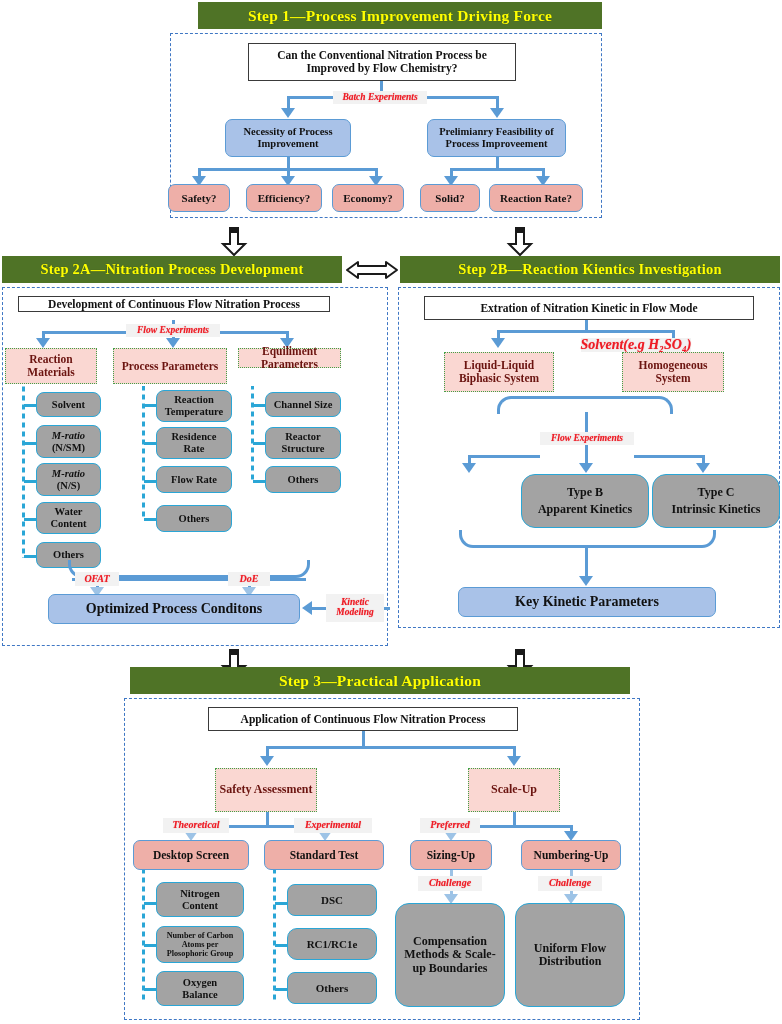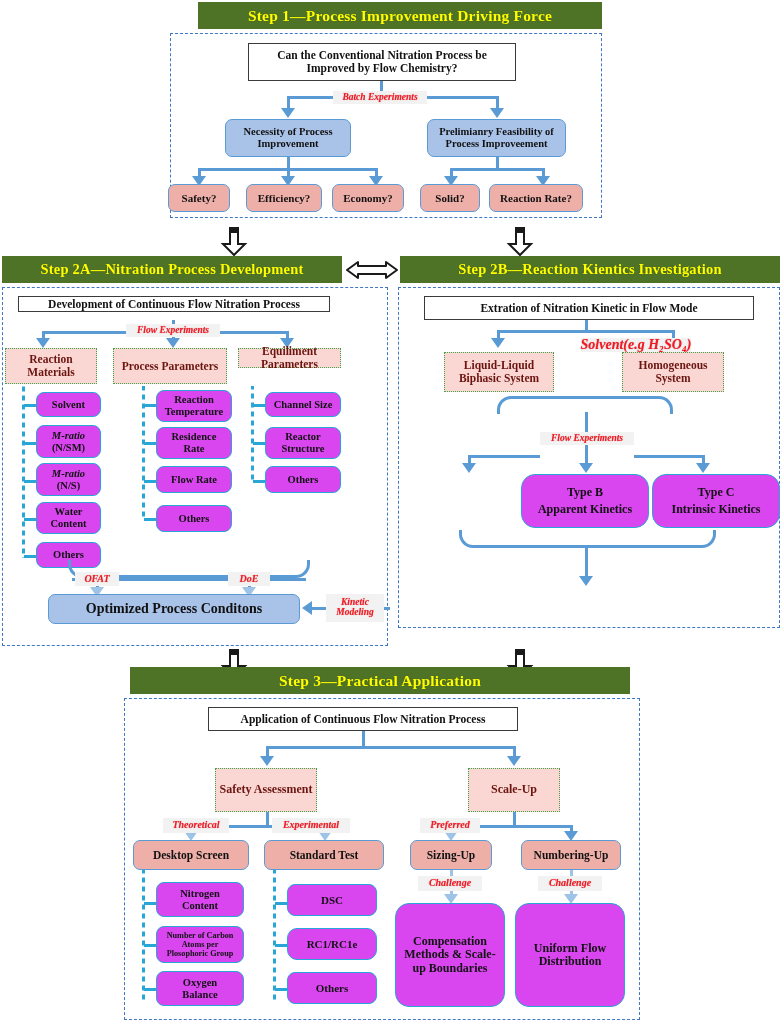--- a/index.html
+++ b/index.html
@@ -59,21 +59,21 @@
     border: 1.3px solid #5b9bd5;
     border-radius: 7px;
     color: #111111;
   }
   .n-pinkdot {
     background: #fad7d2;
     border: 1.6px dotted #43a047;
     color: #6b1410;
   }
   .n-cyan {
-    background: #d946ef;
+    background: #a3a3a3;
     border: 1.3px solid #2aa6d6;
     border-radius: 8px;
     color: #111111;
   }
   .n-cyan-lg { border-radius: 14px; }
 
   
   .elabel {
     position: absolute;
     color: #ee1c25;
@@ -365,20 +365,23 @@
   <div class="node n-cyan n-cyan-lg" style="left:652px; top:474px; width:128px; height:54px; font-size:12px; flex-direction:column; gap:4px;">
     <span>Type C</span>
     <span>Intrinsic Kinetics</span>
     </div>
 
   <div class="curve" style="left:459px; top:530px; width:126px; height:18px; border-right:none; border-bottom-left-radius:14px;"></div>
   <div class="curve" style="left:585px; top:530px; width:131px; height:18px; border-left:none; border-bottom-right-radius:14px;"></div>
   <div class="vline" style="left:585px; top:546px; height:32px;"></div>
   <div class="arw" style="left:579px; top:576px;"></div>
 
+  <div class="node n-blue" style="left:458px; top:587px; width:258px; height:30px; font-size:14px;">
+    <span>Key Kinetic Parameters</span>
+  </div>
 
   <div class="stepArrow" style="left:222px; top:650px;">
     <svg width="24" height="28" viewBox="0 0 24 28">
       <path d="M8 0 H16 V16 H23 L12 27 L1 16 H8 Z" fill="#ffffff" stroke="#1a1a1a" stroke-width="2"></path>
       <path d="M8 0 H16 V5 H8 Z" fill="#1a1a1a"></path>
     </svg>
   </div>
   <div class="stepArrow" style="left:508px; top:650px;">
     <svg width="24" height="28" viewBox="0 0 24 28">
       <path d="M8 0 H16 V16 H23 L12 27 L1 16 H8 Z" fill="#ffffff" stroke="#1a1a1a" stroke-width="2"></path>
@@ -408,21 +411,21 @@
     </div>
   <div class="node n-pinkdot" style="left:468px; top:768px; width:92px; height:44px; font-size:12px;">
     <span>Scale-Up</span>
     </div>
 
   <div class="vline" style="left:266px; top:812px; height:16px;"></div>
   <div class="hline" style="left:190px; top:825px; width:152px;"></div>
   <div class="elabel" style="left:163px; top:818px; width:66px; height:15px; font-size:10px;">
     <span>Theoretical</span>
     </div>
-  <div class="elabel" style="left:272px; top:818px; width:78px; height:15px; font-size:10px;">
+  <div class="elabel" style="left:294px; top:818px; width:78px; height:15px; font-size:10px;">
     <span>Experimental</span>
     </div>
   <div class="vline" style="left:190px; top:825px; height:8px;"></div>
   <div class="arw" style="left:184px; top:831px; border-top-color:#9dc3e6;"></div>
   <div class="vline" style="left:324px; top:825px; height:8px;"></div>
   <div class="arw" style="left:318px; top:831px; border-top-color:#9dc3e6;"></div>
 
   <div class="node n-pinkround" style="left:264px; top:840px; width:120px; height:30px; font-size:11.5px;">
     <span>Standard Test</span>
     </div>

